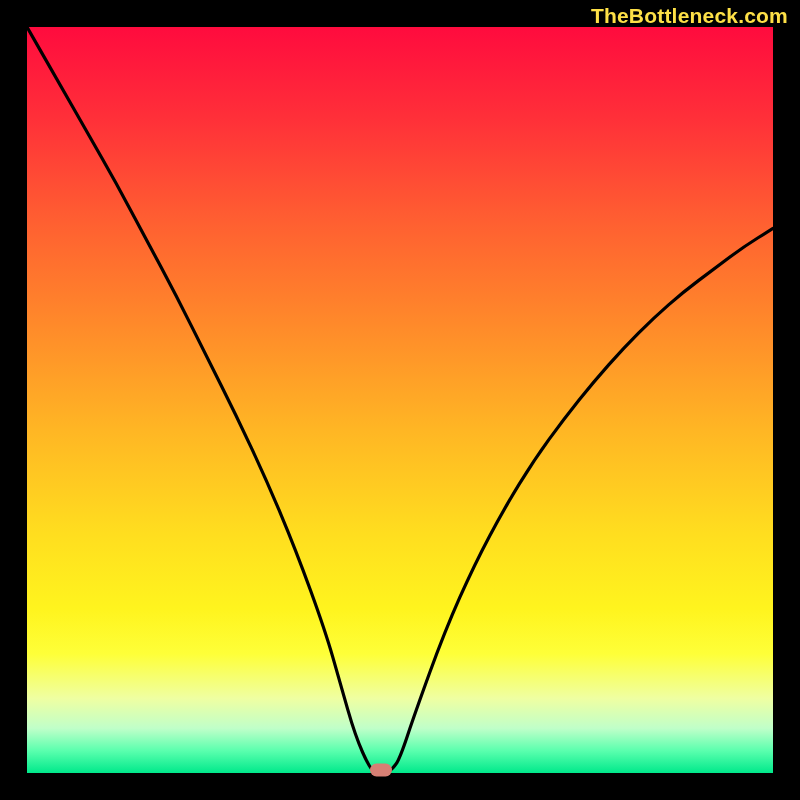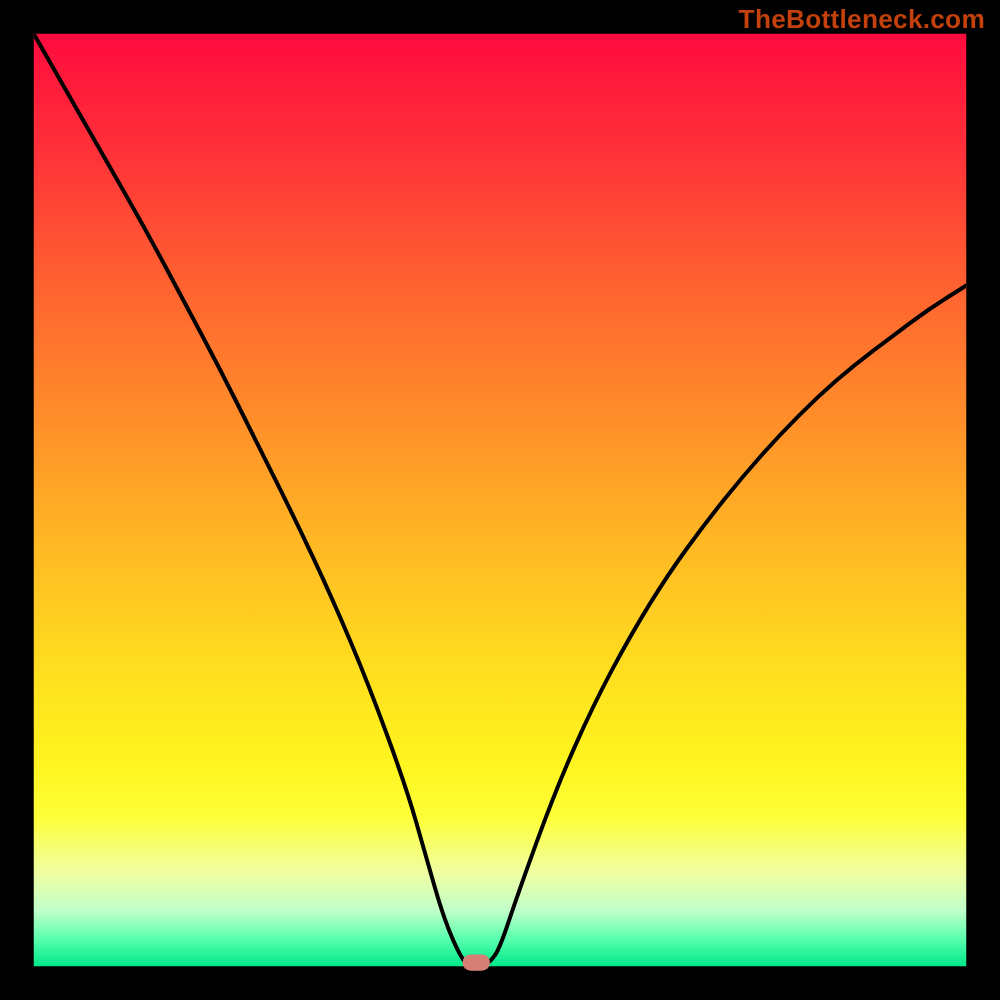--- a/index.html
+++ b/index.html
@@ -37,21 +37,21 @@
       #efffa2 90%,
       #c0ffc9 94%,
       #5bffae 97%,
       #00e98b 100%
     );
   }
   .watermark {
     position: absolute;
     top: 4px;
     right: 12px;
-    color: #c2410c;
+    color: #fde047;
     font-size: 21px;
     font-weight: 600;
     letter-spacing: 0.2px;
   }
   svg.curve {
     position: absolute;
     left: 0;
     top: 0;
     width: 746px;
     height: 746px;

